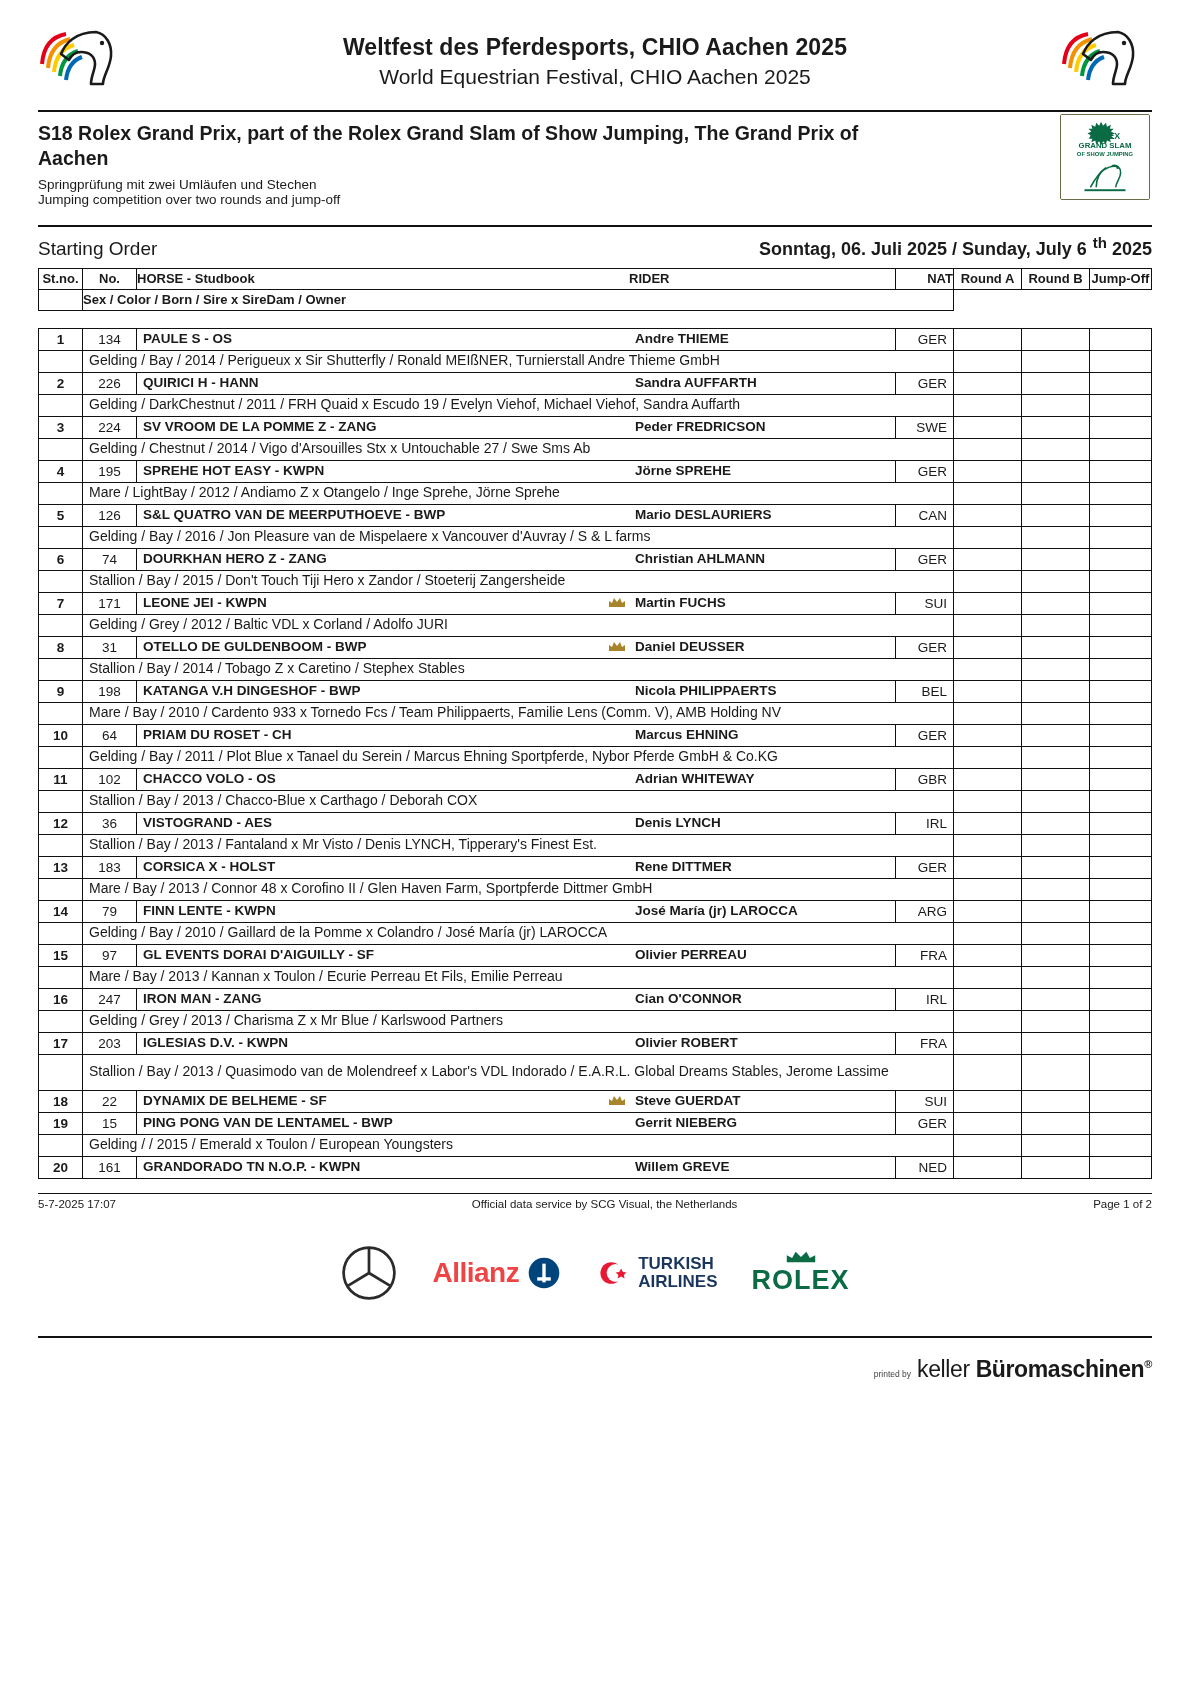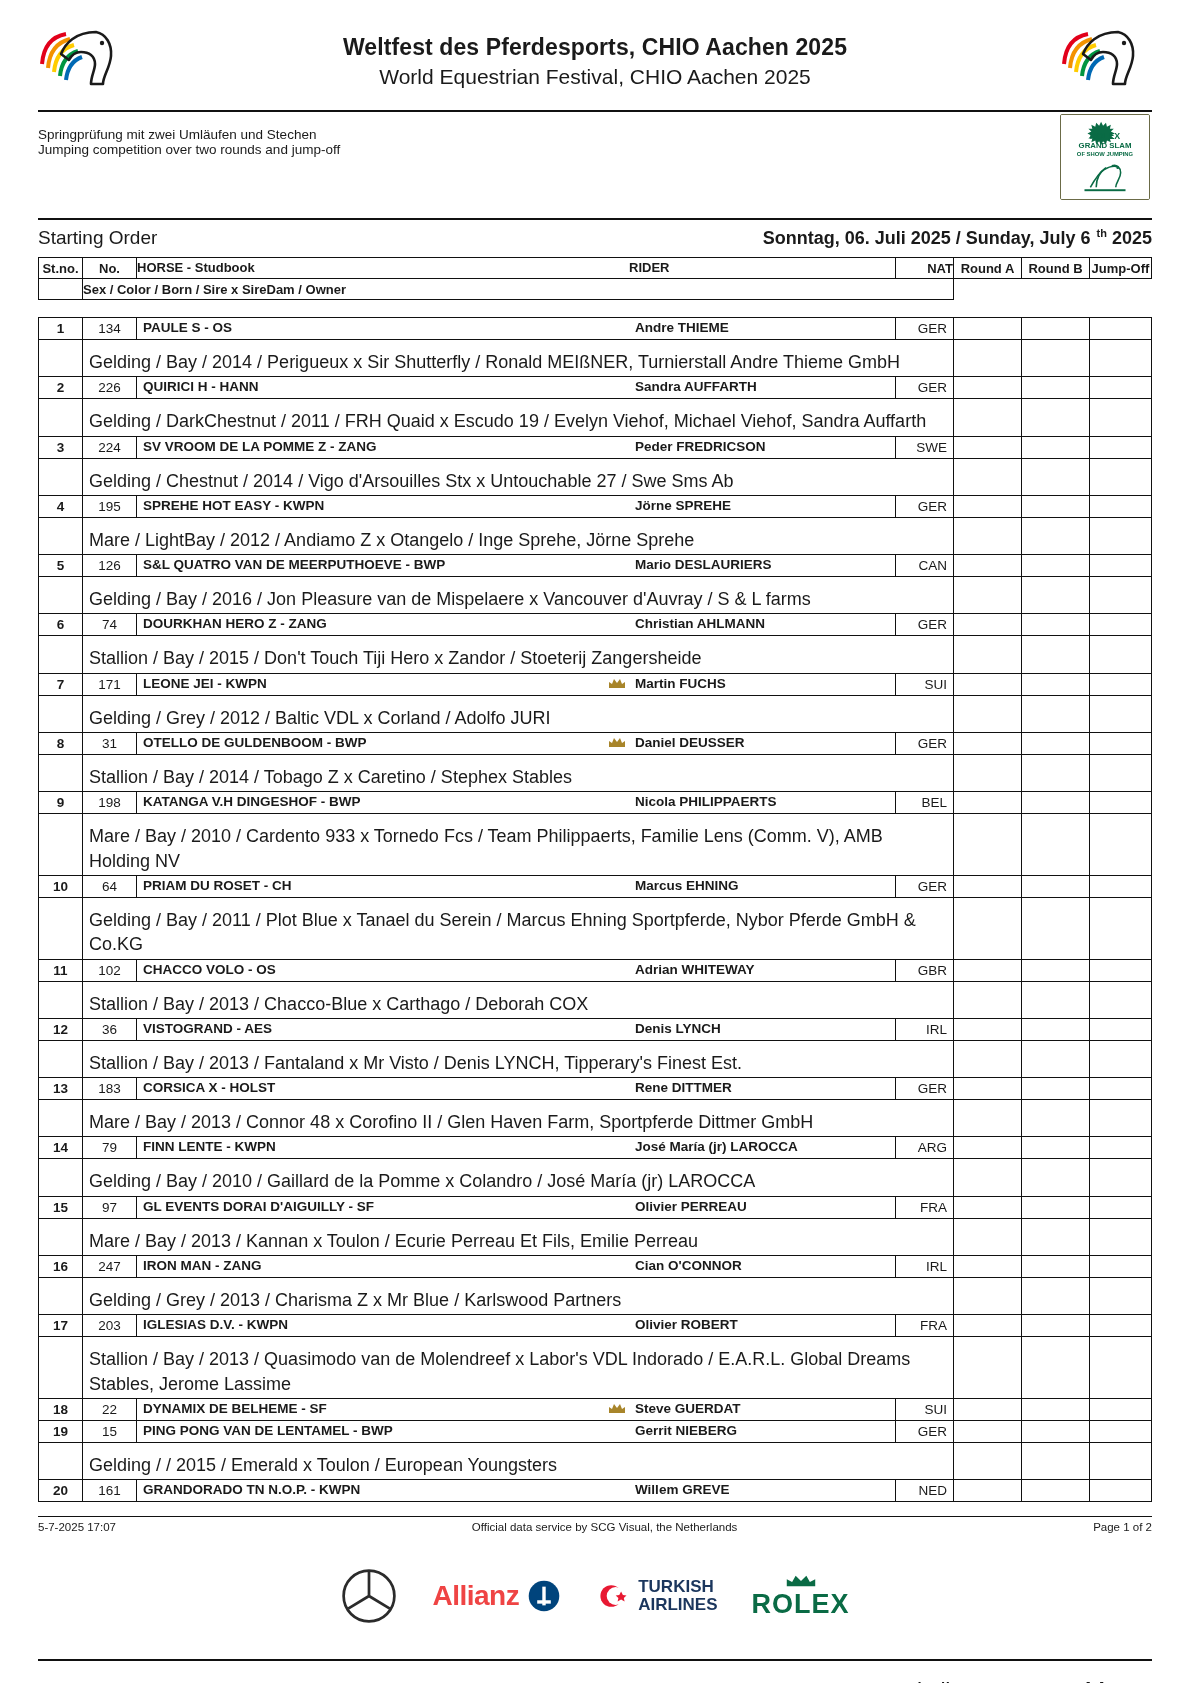--- a/index.html
+++ b/index.html
@@ -75,21 +75,21 @@
 
   
   .so-bar {
     display: flex;
     justify-content: space-between;
     align-items: baseline;
     padding: 7px 0 8px 0;
   }
   .so-bar .left { font-size: 19px; font-weight: normal; }
   .so-bar .right { font-size: 18px; font-weight: bold; }
-  .so-bar .right sup { font-size: 11px; padding-left: 6px; }
+  .so-bar .right sup { font-size: 15px; padding-left: 6px; }
 
   
   table.startlist {
     width: 100%;
     border-collapse: collapse;
     table-layout: fixed;
     font-size: 13px;
   }
   table.startlist col.c-stno { width: 44px; }
   table.startlist col.c-no   { width: 54px; }
@@ -134,22 +134,22 @@
     white-space: nowrap;
   }
   .crown {
     position: absolute;
     left: 470px; top: 1px;
     width: 20px; height: 16px;
   }
 
   .detail-row td { height: 22px; }
   .detail-row .detail {
-    padding: 10px 6px 2px 6px;
-    font-size: 18px;
+    padding: 0 6px 2px 6px;
+    font-size: 14px;
     line-height: 1.35;
   }
   .detail-row .tall { height: 36px; }
 
   .score-cell { border:1px solid #111; }
 
   
   .footer-rule { border-top: 1px solid #111; margin-top: 14px; }
   .footer {
     display:flex;
@@ -212,20 +212,21 @@
         <path d="M28 56 Q30 38 44 33" stroke="#0069b4" stroke-width="4" fill="none"></path>
         <path d="M58 8 c10 2 16 12 15 24 -1 12 -8 20 -8 28 l-12 0 c0-8 4-14 4-20 0-8-6-12-14-12 -6 0-10 4-12 8 l-8-6 c4-10 14-22 35-22z" fill="none" stroke="#1a1a1a" stroke-width="2.6" stroke-linejoin="round"></path>
         <circle cx="64" cy="19" r="2.2" fill="#1a1a1a"></circle>
       </svg>
     </div>
   </div>
 
   <div class="rule-thick"></div>
 
   <div class="comp">
+    <h1>S18 Rolex Grand Prix, part of the Rolex Grand Slam of Show Jumping, The Grand Prix of Aachen</h1>
     <div class="sub1">Springprüfung mit zwei Umläufen und Stechen</div>
     <div class="sub2">Jumping competition over two rounds and jump-off</div>
 
     <div class="slam-logo">
       <svg viewBox="0 0 90 86" width="88" height="84" aria-hidden="true">
         <rect x="0" y="0" width="90" height="86" fill="#ffffff"></rect>
         <g fill="#0a6b45">
           <path d="M41 5 l2 4 3-3 1 4 4-2-1 4 4 0-3 3 4 2-4 2 3 3-4 0 1 4-4-2-1 4-3-3-2 4-2-4-3 3-1-4-4 2 1-4-4 0 3-3-4-2 4-2-3-3 4 0-1-4 4 2 1-4 3 3z" transform="translate(0,2)"></path>
         </g>
         <text x="45" y="25" font-family="Liberation Sans, sans-serif" font-size="9" font-weight="bold" fill="#0a6b45" text-anchor="middle">ROLEX</text>

